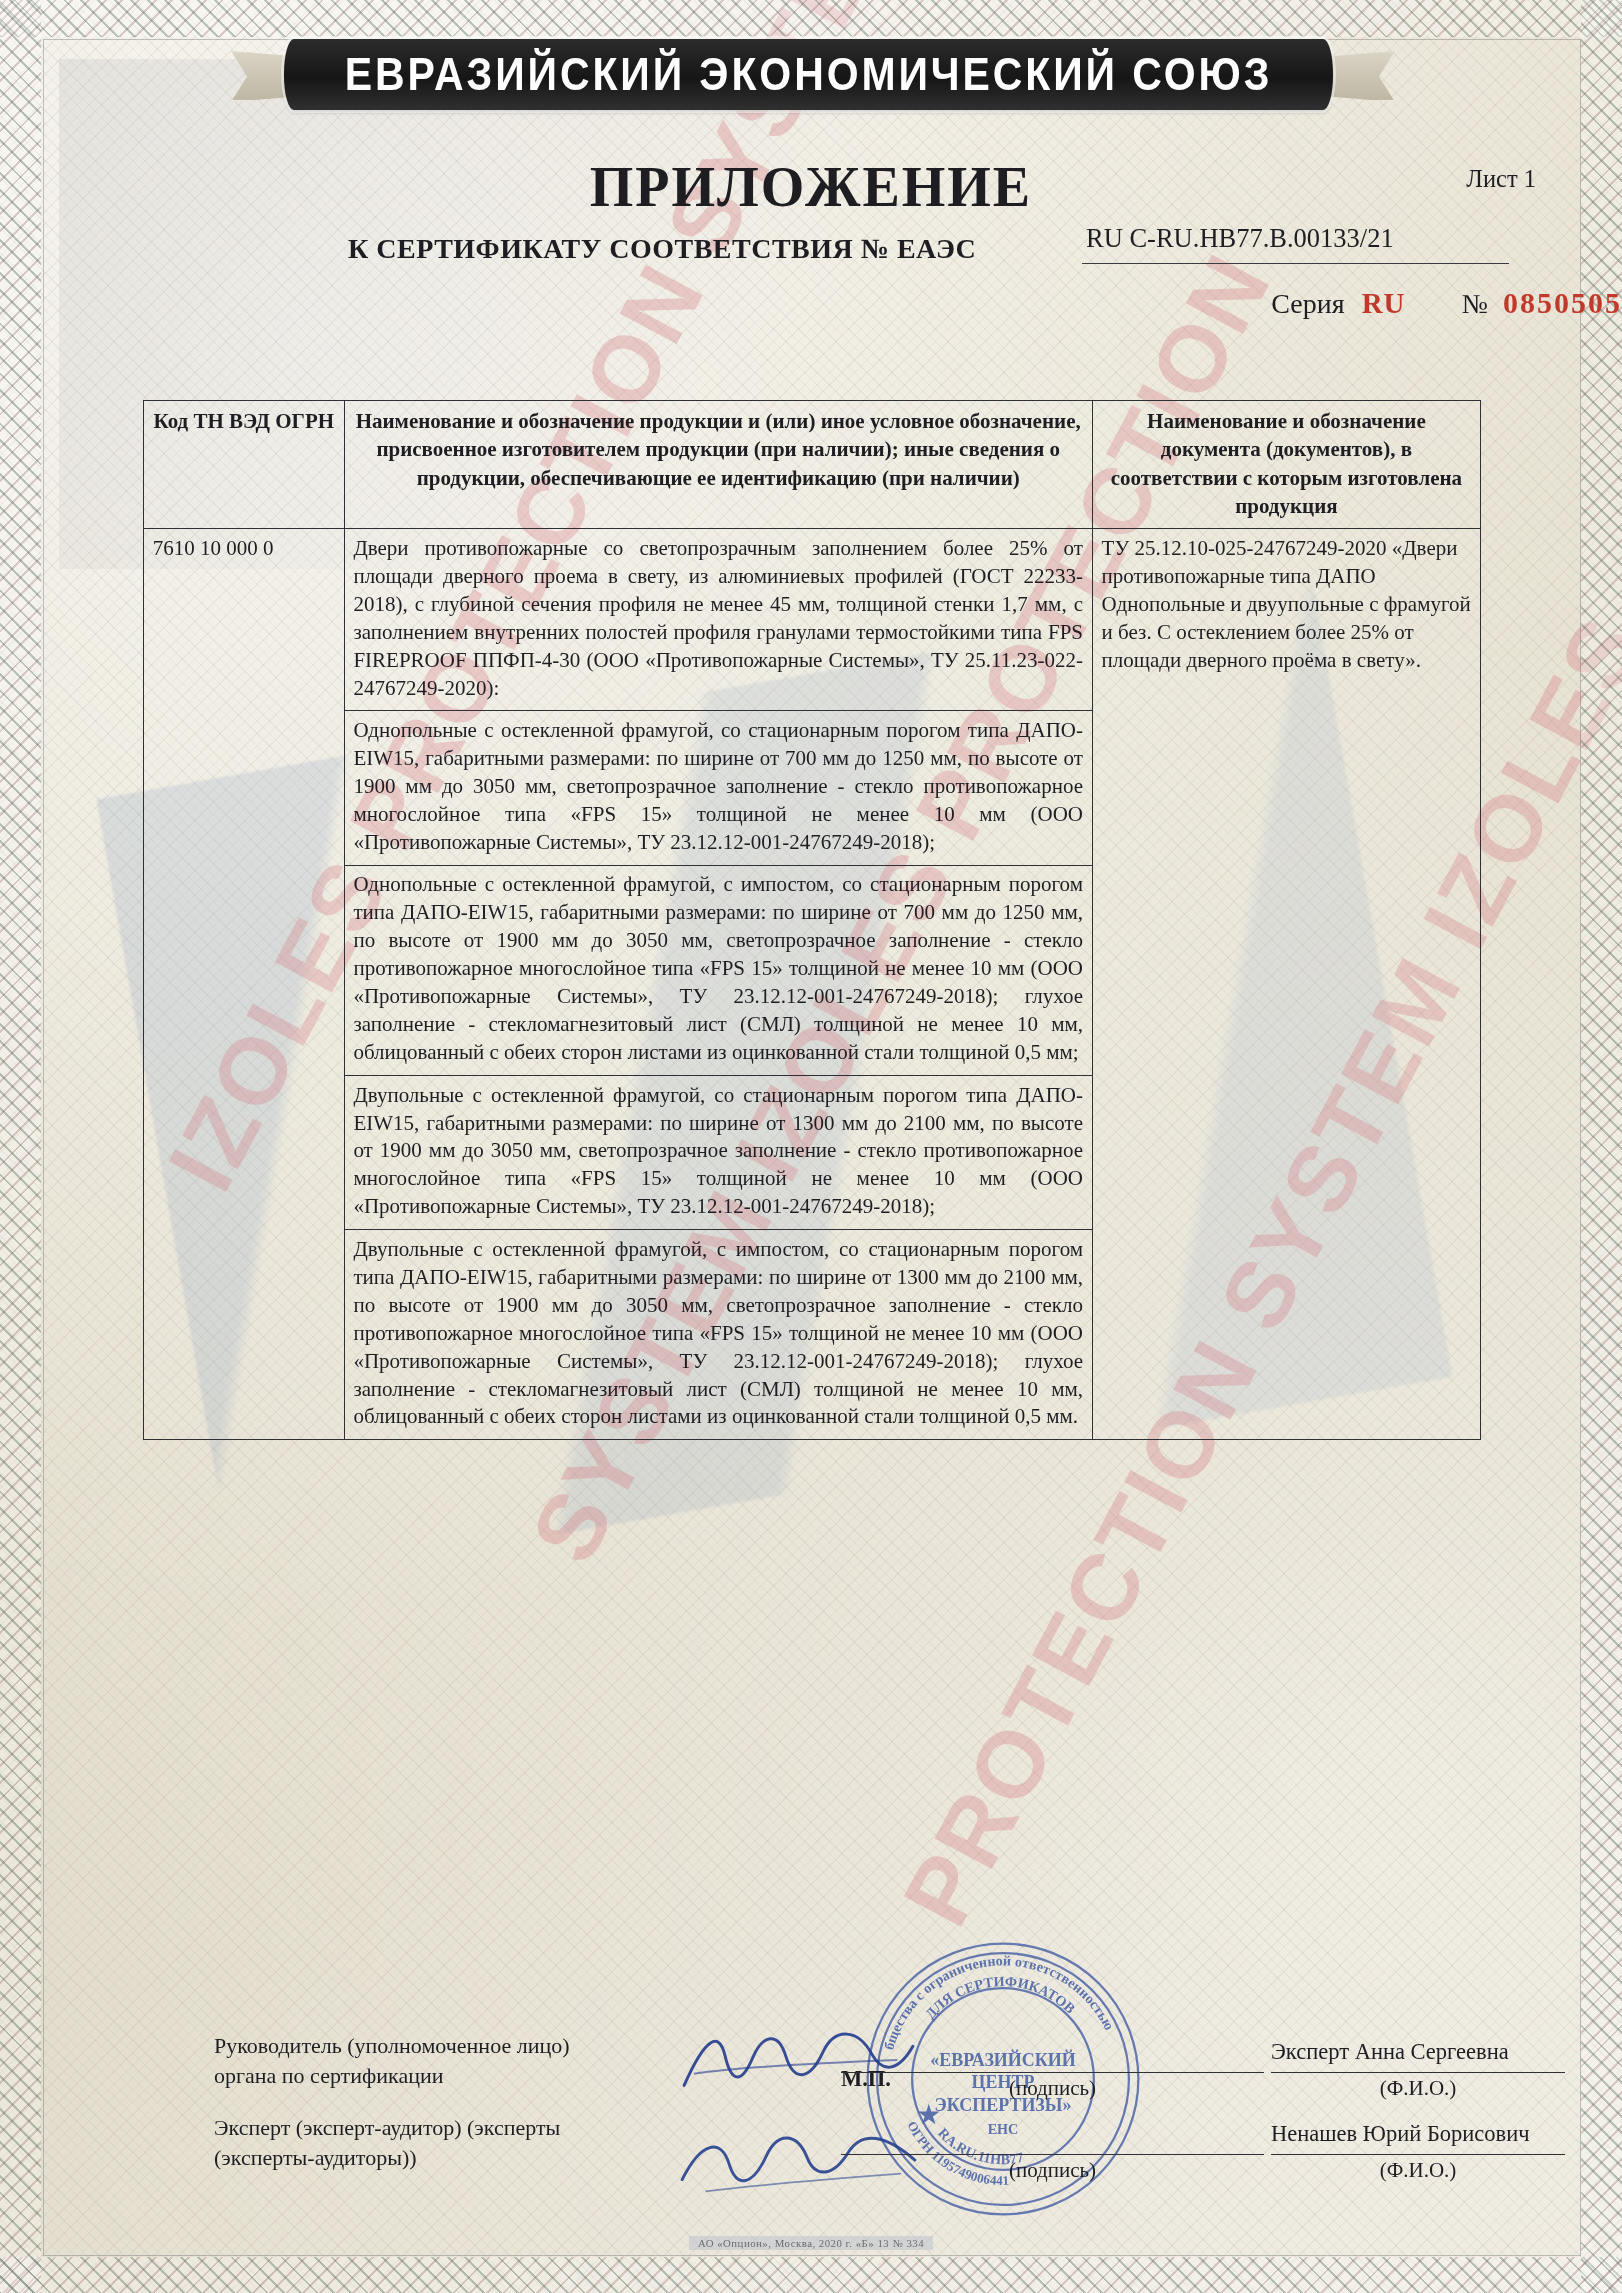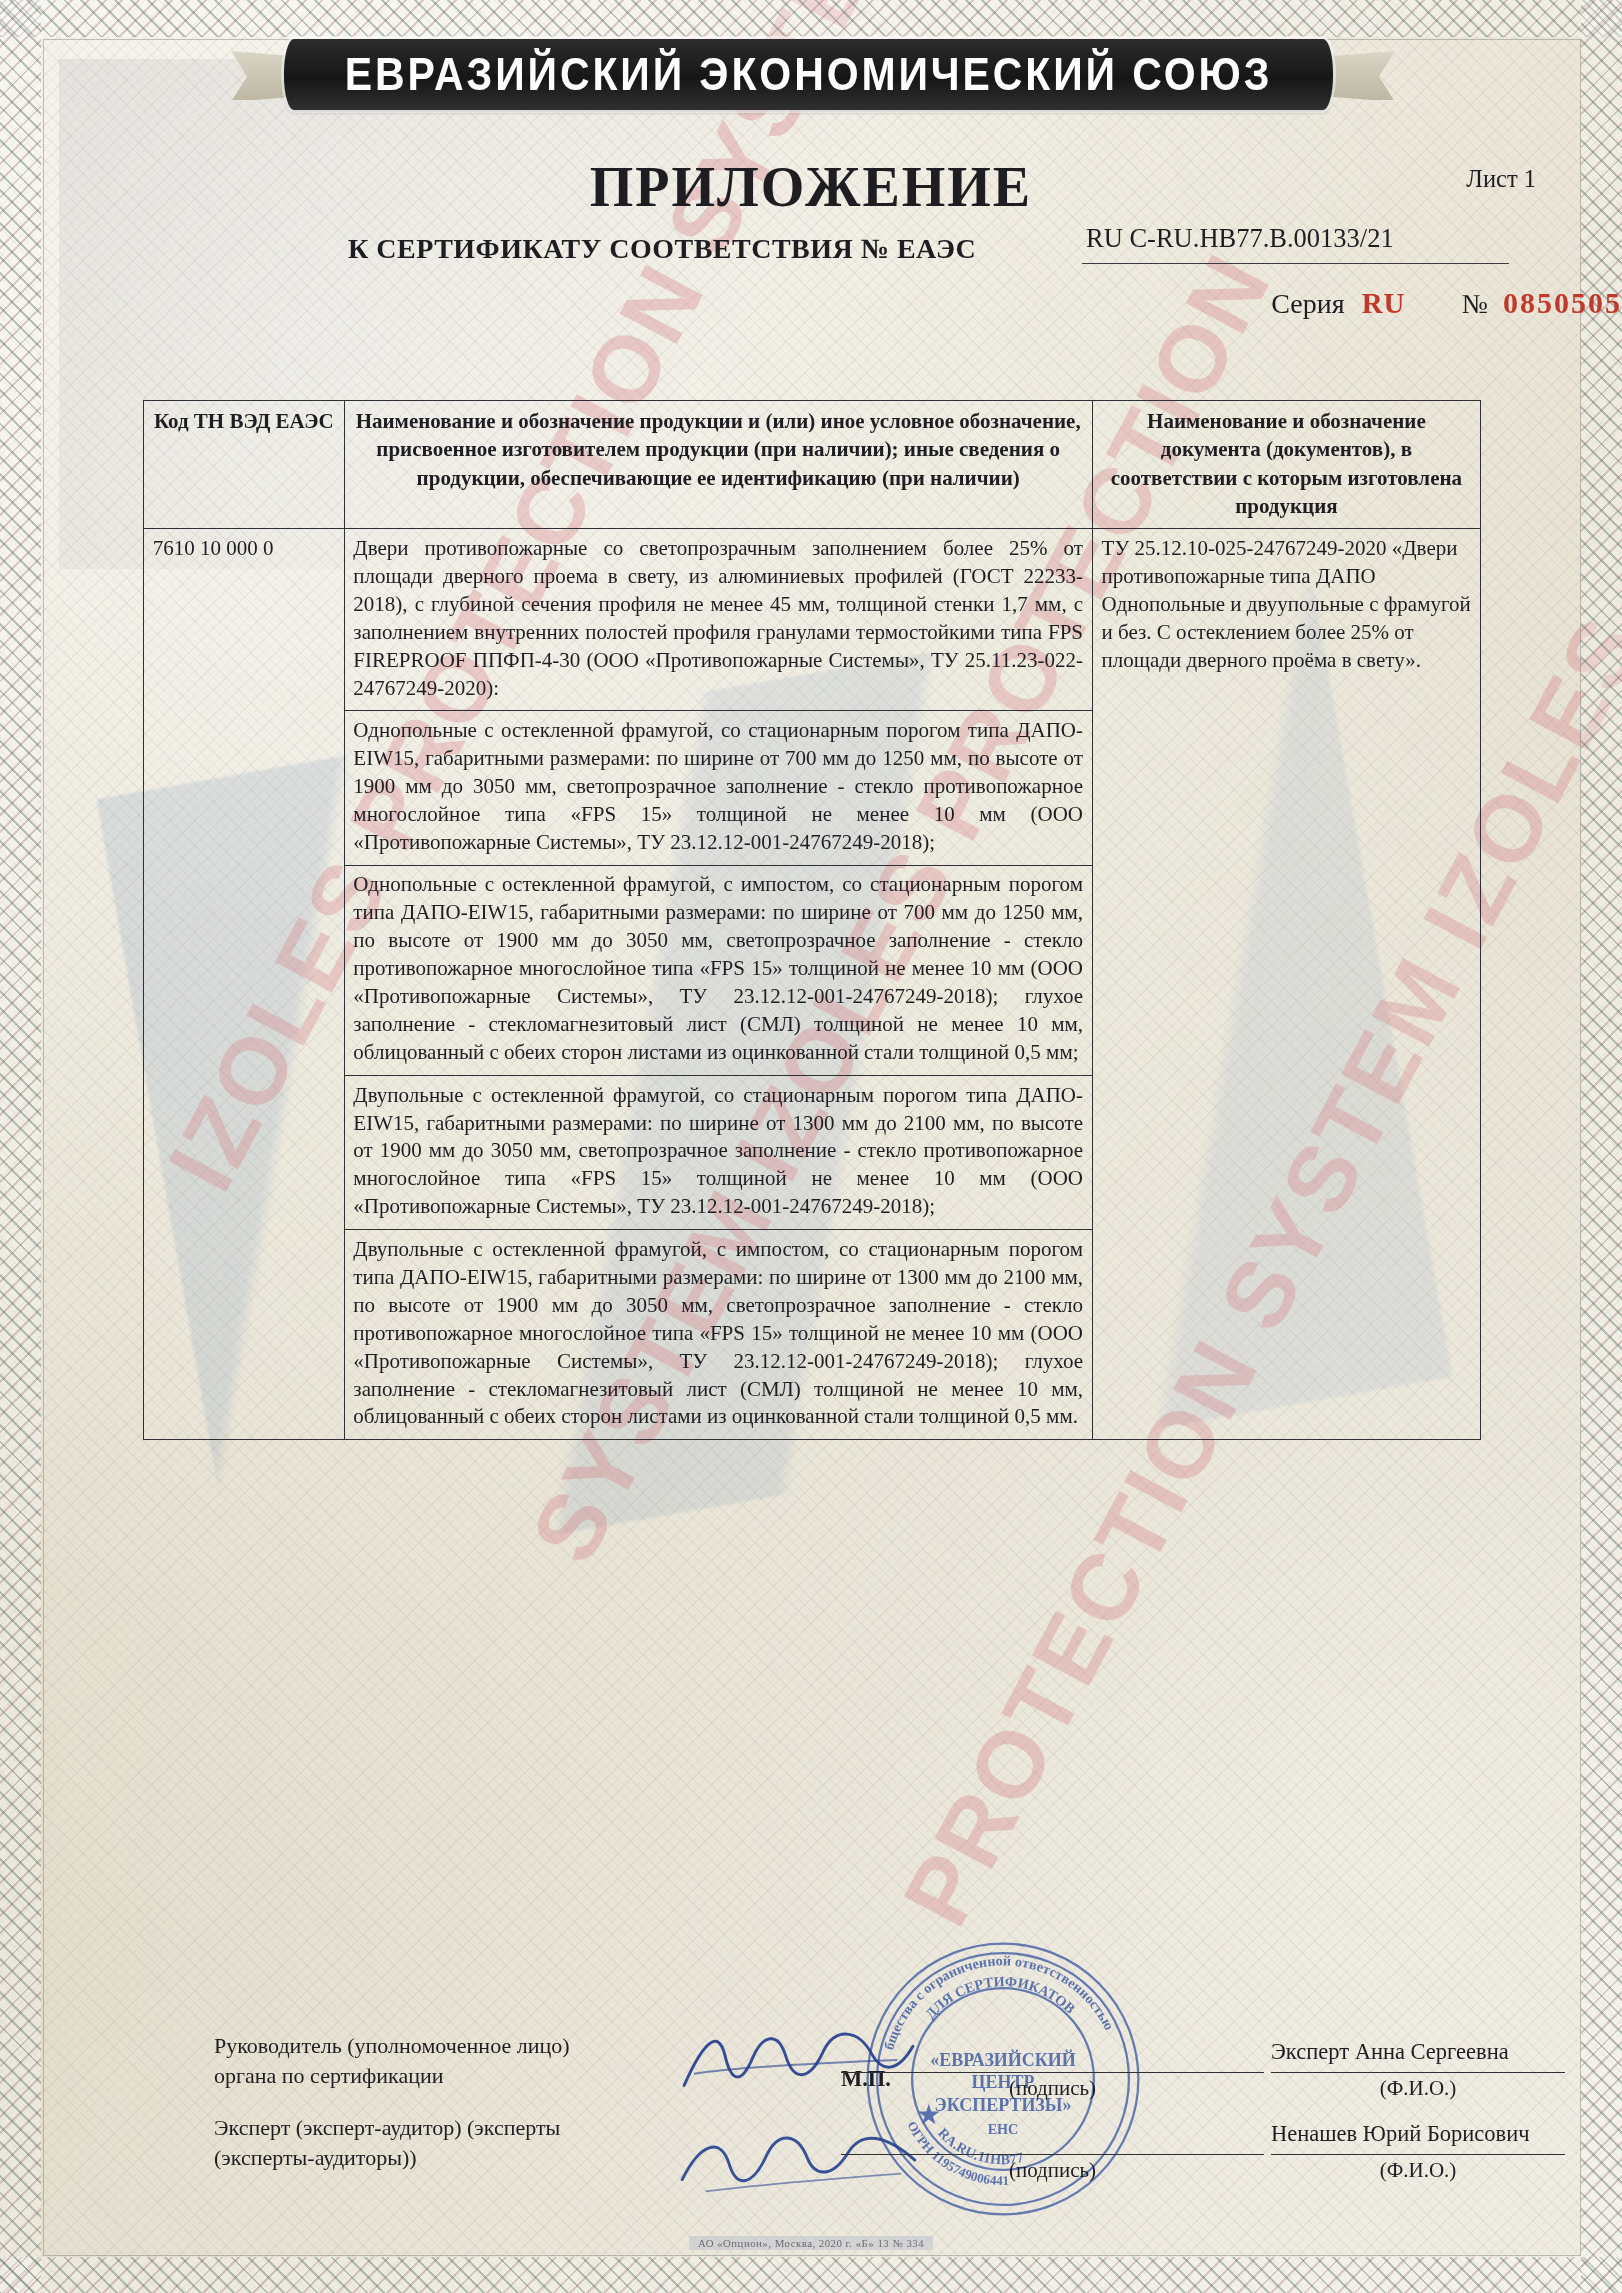--- a/index.html
+++ b/index.html
@@ -331,21 +331,21 @@
     <div class="series-row">
       <span class="lbl">Серия</span>
       <span class="ru">RU</span>
       <span class="nsign">№</span>
       <span class="num">0850505</span>
     </div>
 
     <table class="main">
       <thead>
         <tr>
-          <th class="col-code th-center">Код ТН ВЭД ЕАЭС</th>
+          <th class="col-code th-center">Код ТН ВЭД ОГРН</th>
           <th class="col-name">Наименование и обозначение продукции и (или) иное условное обозначение, присвоенное изготовителем продукции (при наличии); иные сведения о продукции, обеспечивающие ее идентификацию (при наличии)</th>
           <th class="col-doc">Наименование и обозначение документа (документов), в соответствии с которым изготовлена продукция</th>
         </tr>
       </thead>
       <tbody>
         <tr>
           <td class="cell-code" rowspan="5">7610 10 000 0</td>
           <td class="just">Двери противопожарные со светопрозрачным заполнением более 25% от площади дверного проема в свету, из алюминиевых профилей (ГОСТ 22233-2018), с глубиной сечения профиля не менее 45 мм, толщиной стенки 1,7 мм, с заполнением внутренних полостей профиля гранулами термостойкими типа FPS FIREPROOF ППФП-4-30 (ООО «Противопожарные Системы», ТУ 25.11.23-022-24767249-2020):</td>
           <td rowspan="5">ТУ 25.12.10-025-24767249-2020 «Двери противопожарные типа ДАПО Однопольные и двуупольные с фрамугой и без. С остеклением более 25% от площади дверного проёма в свету».</td>
         </tr>

